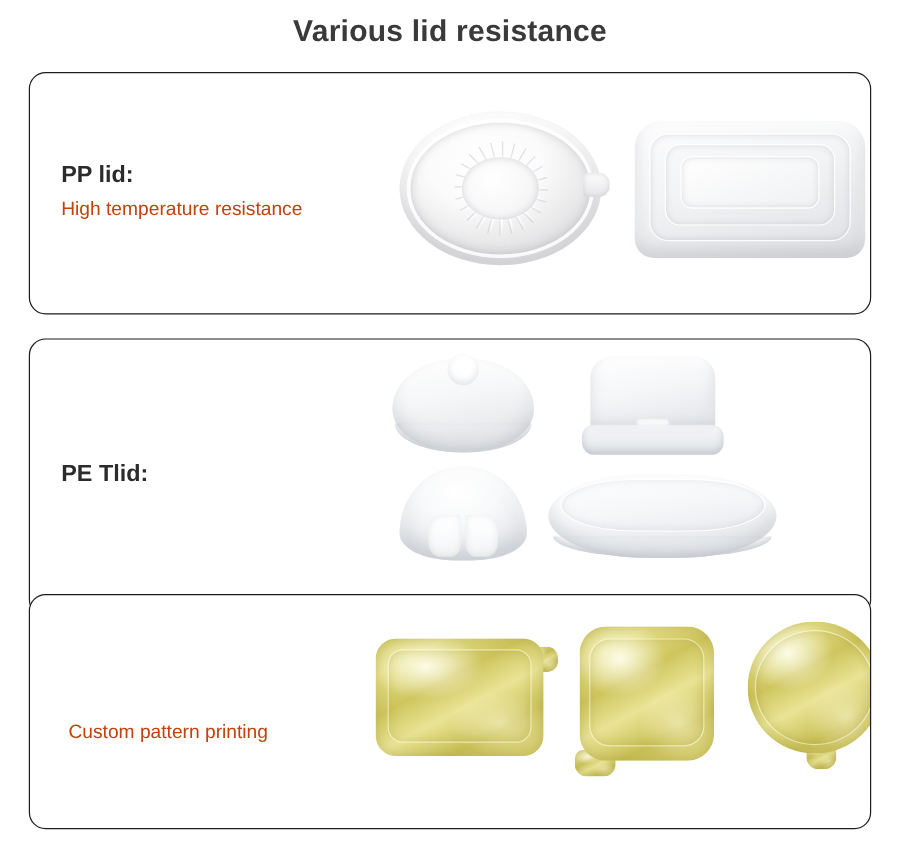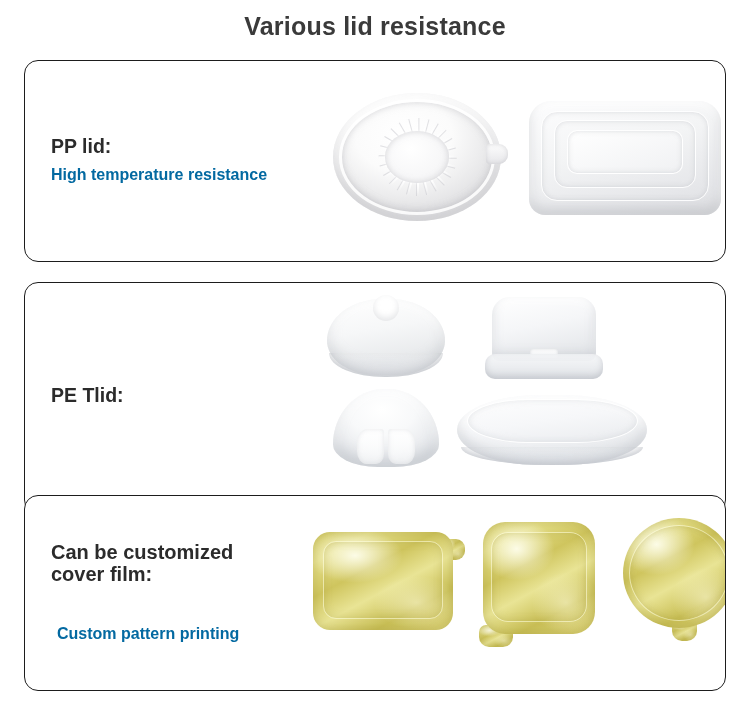--- a/index.html
+++ b/index.html
@@ -52,22 +52,22 @@
   .card-heading {
     font-size: 19.5px;
     font-weight: bold;
     color: #2b2b2b;
     line-height: 1.18;
     margin: 0 0 5px 0;
     white-space: pre-line;
   }
   .card-sub {
     font-size: 16px;
-    font-weight: bold;
-    color: #0369a1;
+    font-weight: normal;
+    color: #c2410c;
     line-height: 1.5;
     margin: 0;
     white-space: pre-line;
   }
   #card-3 .card-heading { font-size: 20px; line-height: 1.12; margin-bottom: 11px;}
   #card-3 .card-sub { padding-left: 6px; margin-top: 36px; }
 
   .media {
     position: absolute;
     right: 0;
@@ -332,22 +332,20 @@
       <div class="body"></div>
       <div class="top"></div>
       <div class="base"></div>
     </div>
 
   </div>
 </section>
 
 <section class="card" id="card-3">
   <div class="card-text">
-    <p class="card-heading">Can be customized
-cover film:</p>
     <p class="card-sub">Custom pattern printing</p>
   </div>
   <div class="media">
 
     <div class="prod gold-rect">
       <div class="tabp gold-surface"></div>
       <div class="plate gold-surface">
         <div class="gold-inner"></div>
       </div>
     </div>

